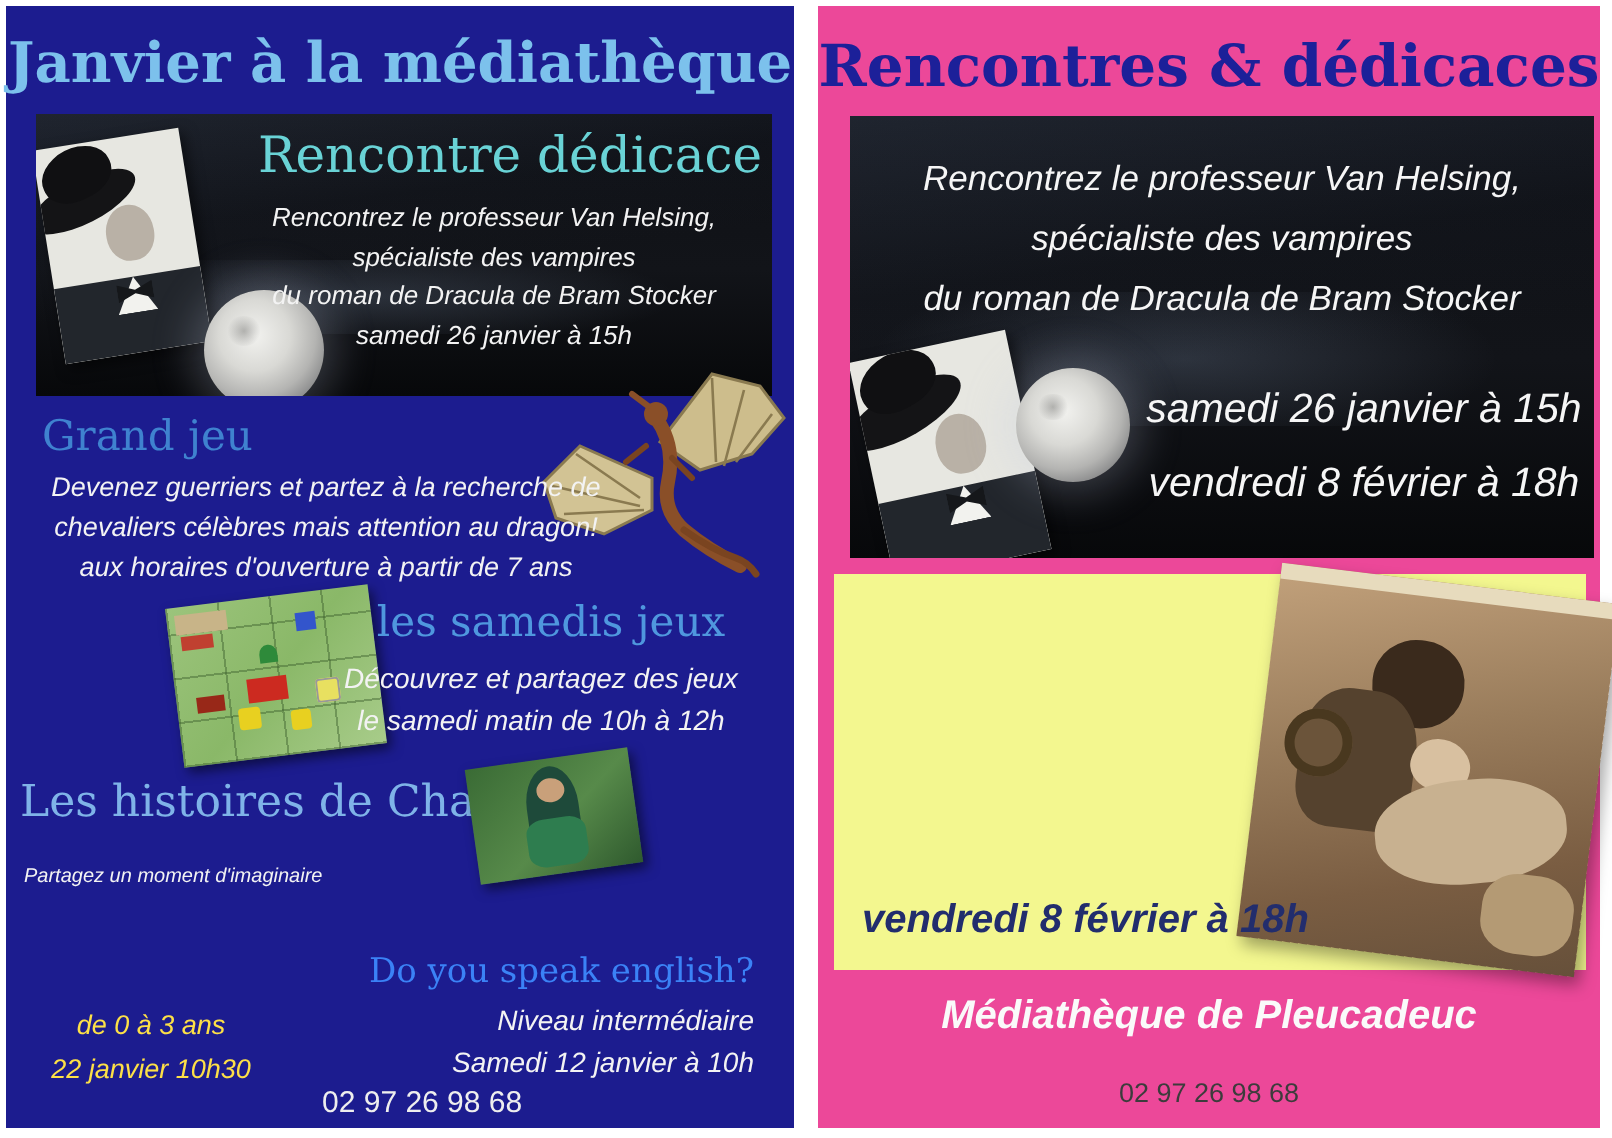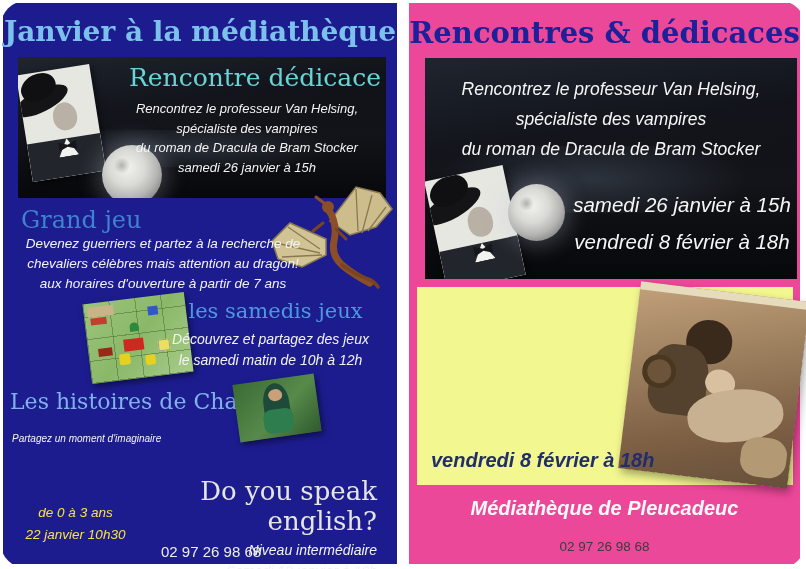--- a/index.html
+++ b/index.html
@@ -1,17 +1,17 @@
 <!DOCTYPE html>
 <html><head>
 <meta charset="utf-8">
 <style>
   html,body{margin:0;padding:0;background:#ffffff;}
   #flyer{position:relative;width:806px;height:569px;background:#ffffff;overflow:hidden;
-         font-family:"Liberation Sans",sans-serif;border-radius:28px;}
+         font-family:"Liberation Sans",sans-serif;}
   .abs{position:absolute;}
   .serif{font-family:"DejaVu Serif","Liberation Serif",serif;}
   .it{font-style:italic;font-family:"Liberation Sans",sans-serif;}
   .ctr{text-align:center;}
   .panel{position:absolute;top:3px;height:561px;}
   #left-panel{left:3px;width:394px;background:#1c1c8f;}
   #right-panel{left:409px;width:391px;background:#ec4899;}
   .blackbox{position:absolute;background:linear-gradient(172deg, rgba(110,130,165,0.18) 0%, rgba(40,50,70,0.08) 34%, rgba(0,0,0,0) 55%),
             linear-gradient(180deg,#0e1015 0%,#121419 55%,#07080a 100%);overflow:hidden;}
   .clouds{position:absolute;left:0;right:0;top:52%;height:26%;
@@ -80,21 +80,21 @@
       <path d="M88,6 L90,48 M104,12 L94,50 M118,24 L100,48" stroke="#8a7a50" stroke-width="1.3" fill="none"></path>
       <polygon points="58,56 22,40 4,58 10,76 34,84 58,72" fill="#d2c394" stroke="#8a7a50" stroke-width="1.5"></polygon>
       <path d="M20,44 L52,66 M8,60 L52,70 M14,74 L54,72" stroke="#8a7a50" stroke-width="1.3" fill="none"></path>
       <path d="M60,26 q10,14 6,32 q-3,14 8,24 q12,10 28,18" fill="none" stroke="#8a4f28" stroke-width="7" stroke-linecap="round"></path>
       <path d="M74,82 q14,10 26,14 q6,2 10,8" fill="none" stroke="#7a4420" stroke-width="3.5" stroke-linecap="round"></path>
       <circle cx="60" cy="24" r="6" fill="#8a4f28"></circle>
       <path d="M56,20 l-8,-6" stroke="#8a4f28" stroke-width="3" stroke-linecap="round"></path>
       <path d="M55,40 l-10,8 M68,46 l10,10" stroke="#7a4420" stroke-width="3" stroke-linecap="round"></path>
     </svg>
 
-    <div class="abs serif" style="left:18px;top:203px;font-size:24px;color:#3f82cf;" data-name="grand-jeu-heading">Grand jeu</div>
+    <div class="abs serif" style="left:18px;top:203px;font-size:21px;color:#3f82cf;" data-name="grand-jeu-heading">Grand jeu</div>
     <div class="abs it ctr" style="left:10px;top:231px;width:300px;font-size:13.5px;line-height:20px;color:#f3f3f3;" data-name="grand-jeu-text">
       <div data-name="grand-jeu-line">Devenez guerriers et partez à la recherche de</div>
       <div data-name="grand-jeu-line">chevaliers célèbres mais attention au dragon!</div>
       <div data-name="grand-jeu-line">aux horaires d'ouverture à partir de 7 ans</div>
     </div>
 
     <div class="gameboard" style="left:84px;top:295px;width:102px;height:80px;transform:rotate(-7deg);" data-name="board-game-photo">
       <div class="piece" style="left:4px;top:4px;width:26px;height:10px;background:#c8b488;" data-name="board-tile-strip"></div>
       <div class="piece" style="left:6px;top:15px;width:16px;height:7px;background:#c04030;" data-name="board-red-strip"></div>
       <div class="piece" style="left:64px;top:10px;width:10px;height:9px;background:#3355cc;" data-name="board-blue-piece"></div>
@@ -125,21 +125,21 @@
     </div>
 
     <div class="abs ctr" style="left:0;top:483px;width:145px;" data-name="bibliobebes-block">
       <div class="it" style="font-size:13.5px;line-height:22px;color:#fde047;margin-top:16px;" data-name="bibliobebes-text">
         <div data-name="bibliobebes-line">de 0 à 3 ans</div>
         <div data-name="bibliobebes-line">22 janvier 10h30</div>
       </div>
     </div>
 
     <div class="abs" style="right:20px;top:473px;width:230px;text-align:right;" data-name="english-block">
-      <div class="serif" style="font-size:26px;color:#e5e5e5;" data-name="english-heading">Do you speak english?</div>
+      <div class="serif" style="font-size:17px;color:#3b82f6;" data-name="english-heading">Do you speak english?</div>
       <div class="it" style="font-size:14px;line-height:21px;color:#f3f3f3;margin-top:4px;" data-name="english-text">
         <div data-name="english-line">Niveau intermédiaire</div>
         <div data-name="english-line">Samedi 12 janvier à 10h</div>
       </div>
     </div>
 
     <div class="abs" style="left:158px;top:540px;font-size:15px;color:#eeeeee;" data-name="left-phone-number">02 97 26 98 68</div>
   </div>
 
   <div id="right-panel" class="panel" data-name="right-panel-rencontres">

